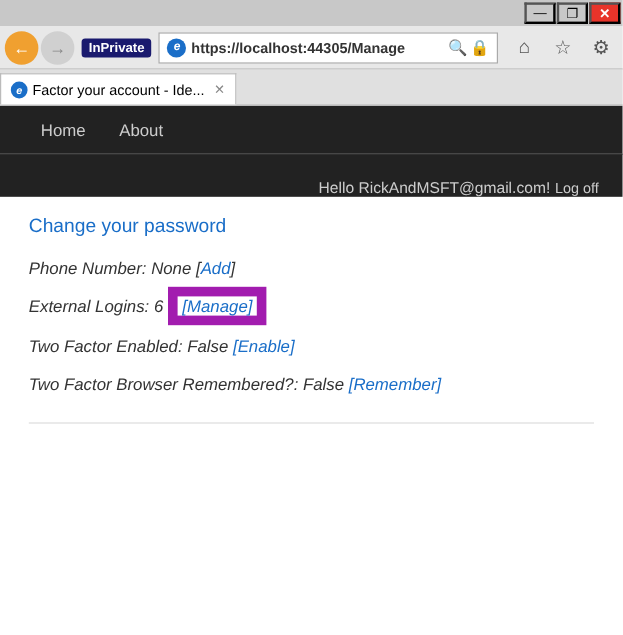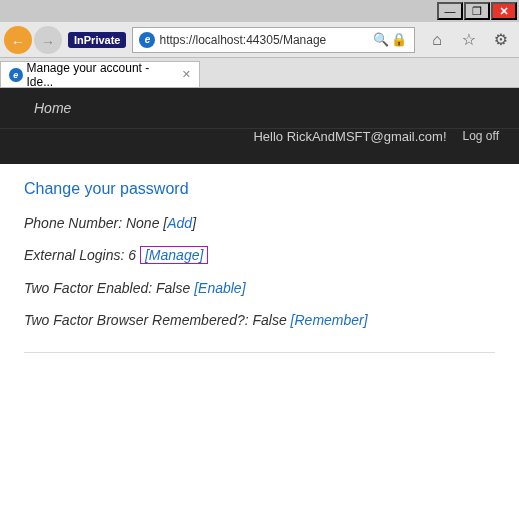--- a/index.html
+++ b/index.html
@@ -79,21 +79,21 @@
       background: #1a6ec8;
       border-radius: 50%;
       display: inline-block;
       font-size: 10px;
       color: white;
       text-align: center;
       line-height: 16px;
       font-style: italic;
       font-weight: bold;
     }
-    .address-text { flex: 1; font-size: 12px; color: #333; }
+    .address-text { flex: 1; font-size: 12px; color: #333; font-weight: bold; }
     .address-icons { display: flex; align-items: center; gap: 2px; }
     .addr-icon { font-size: 13px; color: #555; cursor: pointer; }
 
     .right-toolbar {
       display: flex;
       align-items: center;
       gap: 4px;
       margin-left: 6px;
     }
     .toolbar-icon {
@@ -159,42 +159,41 @@
       background: #222;
       padding: 0 20px;
       height: 40px;
       display: flex;
       align-items: center;
     }
     .navbar-nav {
       display: flex;
       gap: 0;
       flex: 1;
-      font-style: italic;
     }
     .navbar-link {
       color: #ccc;
       text-decoration: none;
       padding: 0 14px;
       height: 40px;
       display: flex;
       align-items: center;
       font-size: 14px;
       cursor: pointer;
     }
 
     
     .hello-bar {
       background: #222;
       height: 36px;
       display: flex;
-      align-items: flex-start;
+      align-items: flex-end;
       justify-content: flex-end;
       padding: 0 20px;
-      gap: 16px;
+      gap: 4px;
       border-top: 1px solid #333;
     }
     .hello-text { color: #ccc; font-size: 13px; }
     .hello-link { color: #ccc; text-decoration: none; font-size: 12px; cursor: pointer; }
 
     
     .main-area {
       padding: 16px 24px;
     }
 
@@ -213,21 +212,21 @@
     .info-row {
       font-size: 14px;
       margin-bottom: 10px;
       color: #333;
       line-height: 1.6;
       font-style: italic;
     }
 
     .manage-box {
       display: inline;
-      border: 1px solid #a21caf;
+      border: 8px solid #a21caf;
       padding: 0 4px;
       color: #1a6ec8;
       cursor: pointer;
     }
 
     .footer-divider {
       border: none;
       border-top: 1px solid #ddd;
       margin: 20px 0 10px 0;
     }
@@ -260,30 +259,31 @@
   <div class="right-toolbar">
     <span class="toolbar-icon">⌂</span>
     <span class="toolbar-icon">☆</span>
     <span class="toolbar-icon">⚙</span>
   </div>
 </div>
 
 <div class="tab-bar">
   <div class="tab">
     <span class="tab-ie-icon">e</span>
-    <span>Manage your account - Ide...</span>
+    <span>Factor your account - Ide...</span>
     <span class="tab-close">✕</span>
   </div>
 </div>
 
 <div class="page-content">
 
   <nav class="navbar">
     <div class="navbar-nav">
       <a class="navbar-link">Home</a>
+      <a class="navbar-link">About</a>
     </div>
   </nav>
 
   <div class="hello-bar">
     <span class="hello-text">Hello RickAndMSFT@gmail.com!</span>
     <a class="hello-link">Log off</a>
   </div>
 
   <div class="main-area">
 

